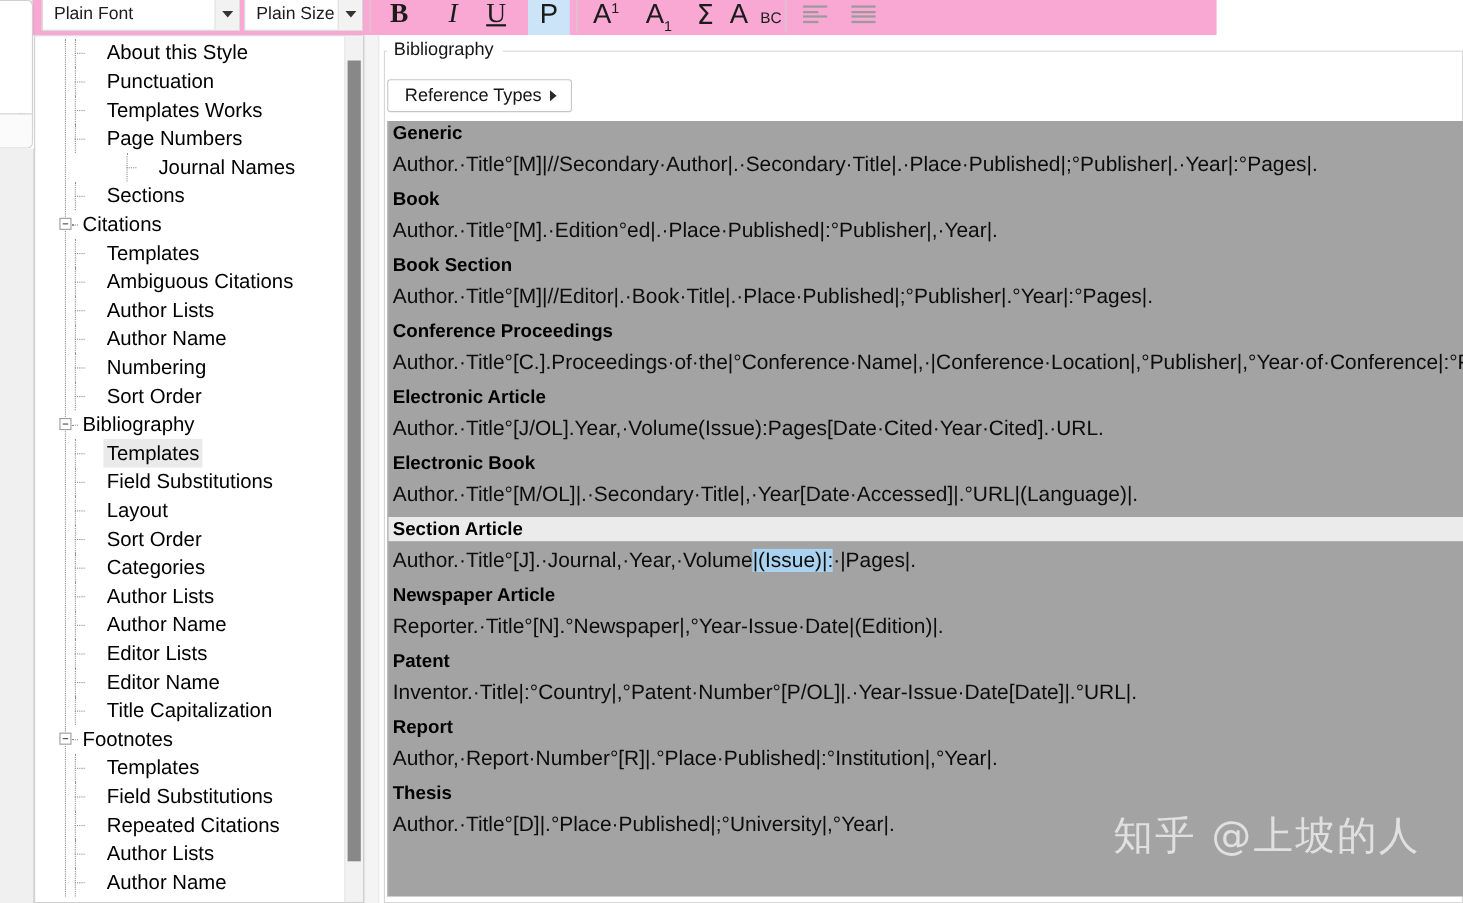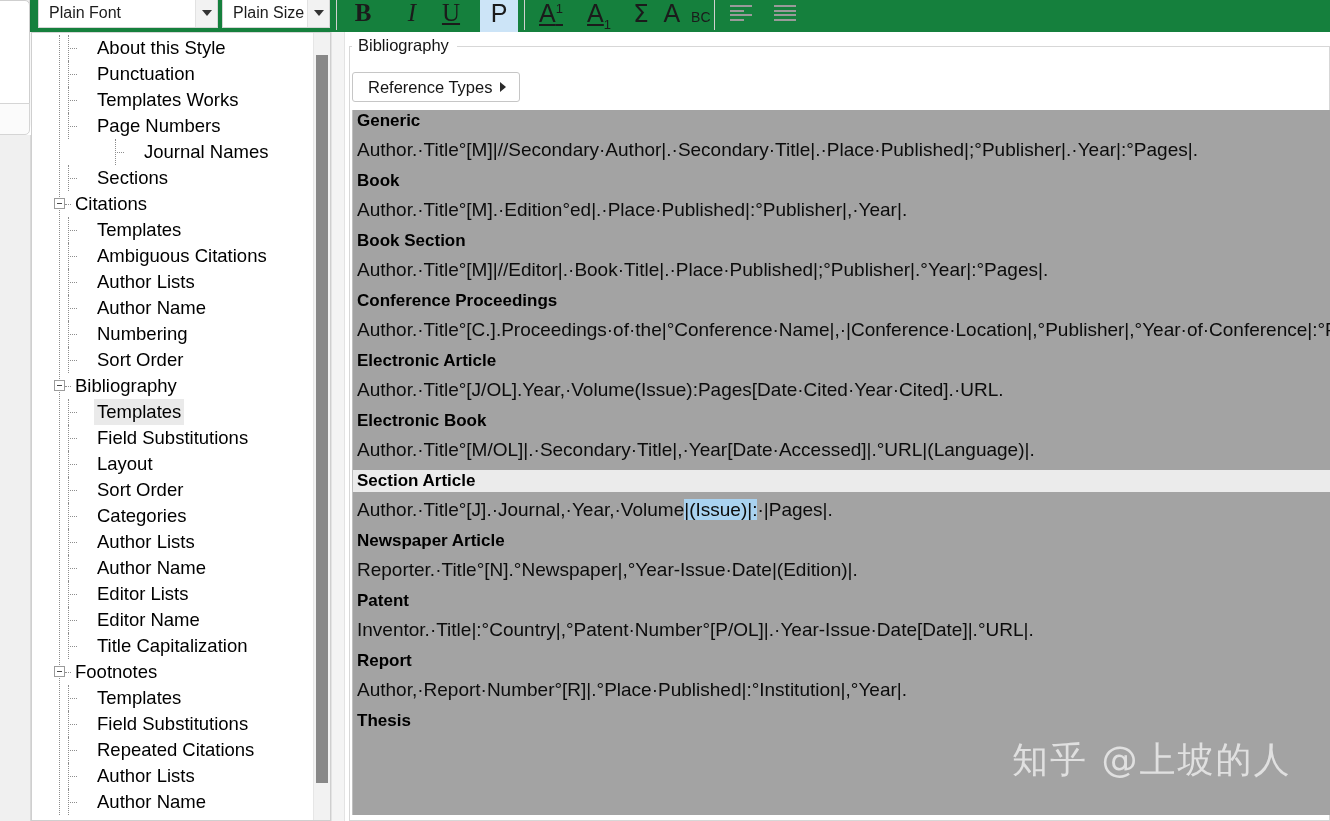--- a/index.html
+++ b/index.html
@@ -15,22 +15,22 @@
     position: relative;
     width: 1330px;
     height: 821px;
     background: #ffffff;
   }
 
   
   .toolbar {
     position: absolute;
     left: 0; top: 0;
-    width: 1330px; height: 32px;
-    background: #15803d;
+    width: 1106px; height: 32px;
+    background: #f9a8d4;
     display: flex;
     align-items: center;
   }
   .tb-left-stub {
     position: absolute;
     left: 0; top: -14px;
     width: 30px; height: 46px;
     background: #f0f0f0;
     border-right: 1px solid #d9d9d9;
   }
@@ -84,21 +84,21 @@
     cursor: default;
   }
   .tb-btn.active {
     background: #cce4f7;
   }
   .tb-btn .b { font-weight: bold; font-family: "Liberation Serif", serif; }
   .tb-btn .i { font-style: italic; font-family: "Liberation Serif", serif; }
   .tb-btn .u { text-decoration: underline; font-family: "Liberation Serif", serif; }
   .tb-btn .p { font-family: "Liberation Sans", sans-serif; font-weight: 400; }
   .sup-wrap, .sub-wrap {
-    font-size: 25px; position: relative; line-height: 1; text-decoration: underline;
+    font-size: 25px; position: relative; line-height: 1;
   }
   .sup-wrap i, .sub-wrap i {
     font-style: normal; font-size: 13px; position: relative;
   }
   .sup-wrap i { top: -9px; }
   .sub-wrap i { top: 7px; }
   .abc-wrap { font-size: 25px; line-height: 1; }
   .abc-wrap i { font-style: normal; font-size: 14px; padding-left: 11px; }
 
   .align-icon {
@@ -610,18 +610,19 @@
       <div class="tpl-row">
         <div class="tpl-head">Patent</div>
         <div class="tpl-body"><span>Inventor.·Title|:°Country|,°Patent·Number°[P/OL]|.·Year-Issue·Date[Date]|.°URL|.</span></div>
       </div>
       <div class="tpl-row">
         <div class="tpl-head">Report</div>
         <div class="tpl-body"><span>Author,·Report·Number°[R]|.°Place·Published|:°Institution|,°Year|.</span></div>
       </div>
       <div class="tpl-row">
         <div class="tpl-head">Thesis</div>
+        <div class="tpl-body"><span>Author.·Title°[D]|.°Place·Published|;°University|,°Year|.</span></div>
       </div>
     </div>
 
   <div class="watermark">知乎 @上坡的人</div>
 
 </div>
 
 </body></html>

